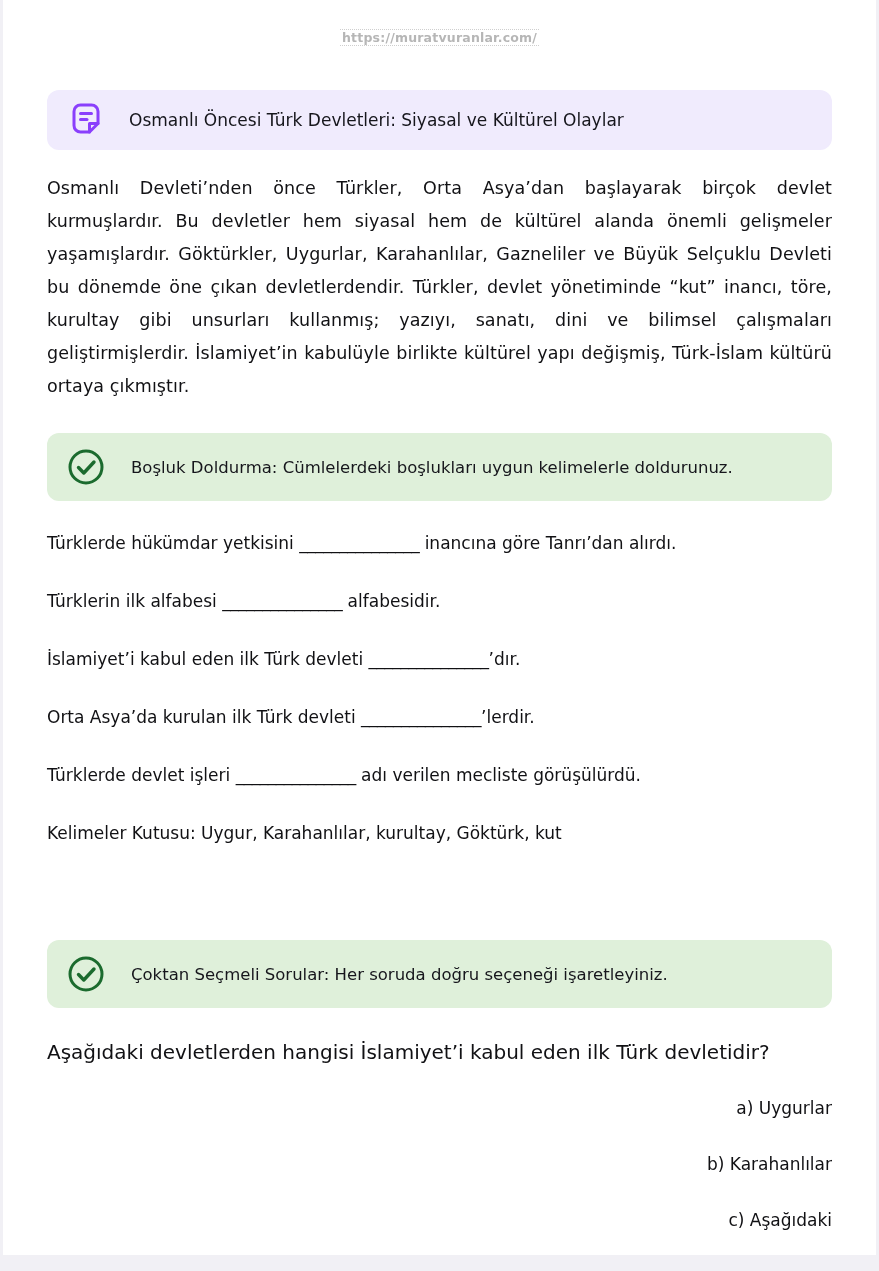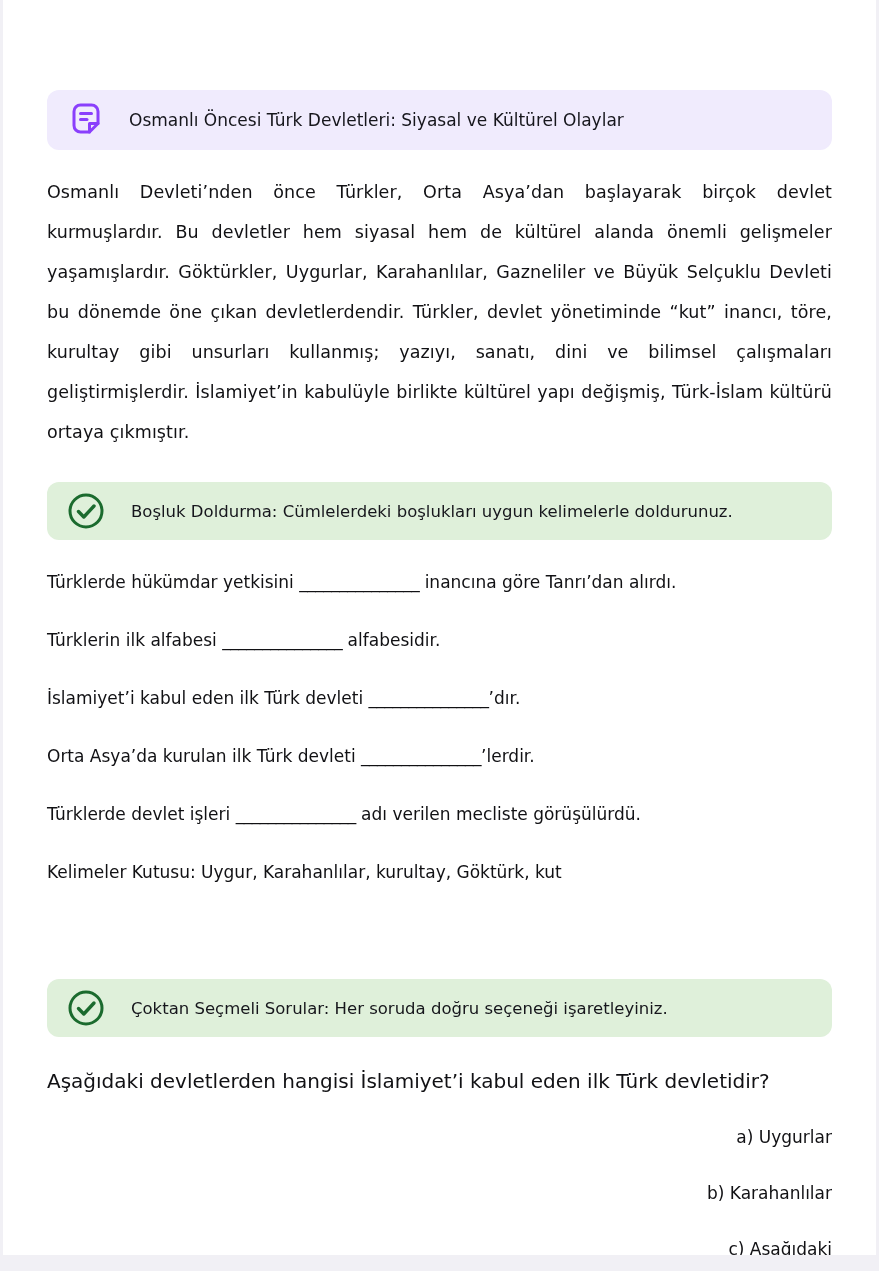--- a/index.html
+++ b/index.html
@@ -64,21 +64,21 @@
     box-sizing: border-box;
   }
   .banner-purple {
     background: #f0ebfd;
     height: 60px;
     padding: 0 18px;
     margin-top: 74px;
   }
   .banner-green {
     background: #dff0da;
-    height: 58px;
+    height: 68px;
     padding: 0 18px;
   }
   .banner-green.first { margin-top: 30px; }
   .banner-green.second { margin-top: 95px; align-items: center; }
 
   .banner-icon {
     flex: 0 0 auto;
     width: 42px;
     height: 42px;
     display: flex;
@@ -94,21 +94,21 @@
   }
   .banner-green .banner-title {
     font-size: 16.5px;
     margin-left: 24px;
   }
 
   
   .intro {
     margin-top: 22px;
     font-size: 17.5px;
-    line-height: 40px;
+    line-height: 33px;
     color: #111114;
     text-align: justify;
     text-justify: inter-word;
     letter-spacing: 0.1px;
   }
 
   
   .q-list { margin: 0; padding: 0; list-style: none; }
   .q-line {
     font-size: 17px;
@@ -146,20 +146,23 @@
     margin-top: 32px;
     white-space: nowrap;
   }
   .mc-option.indented { padding-left: 6px; }
 </style>
 </head>
 <body>
 
 <div class="page">
 
+  <div class="watermark">
+    <span class="watermark-text">https://muratvuranlar.com/</span>
+  </div>
 
   <div class="content">
 
     <div class="banner banner-purple">
       <span class="banner-icon">
         <svg width="40" height="40" viewBox="0 0 40 40" aria-hidden="true">
           <path d="M8 11.5 A6.5 6.5 0 0 1 14.5 5 L25.5 5 A6.5 6.5 0 0 1 32 11.5 L32 23.5 L23.5 32 L14.5 32 A6.5 6.5 0 0 1 8 25.5 Z" fill="none" stroke="#8a3ffc" stroke-width="3" stroke-linejoin="round"></path>
           <path d="M32 23.5 L23.5 23.5 L23.5 32" fill="none" stroke="#8a3ffc" stroke-width="3" stroke-linejoin="round" stroke-linecap="round"></path>
           <line x1="14.5" y1="13.5" x2="25.5" y2="13.5" stroke="#8a3ffc" stroke-width="3" stroke-linecap="round"></line>
           <line x1="14.5" y1="19.5" x2="21" y2="19.5" stroke="#8a3ffc" stroke-width="3" stroke-linecap="round"></line>

